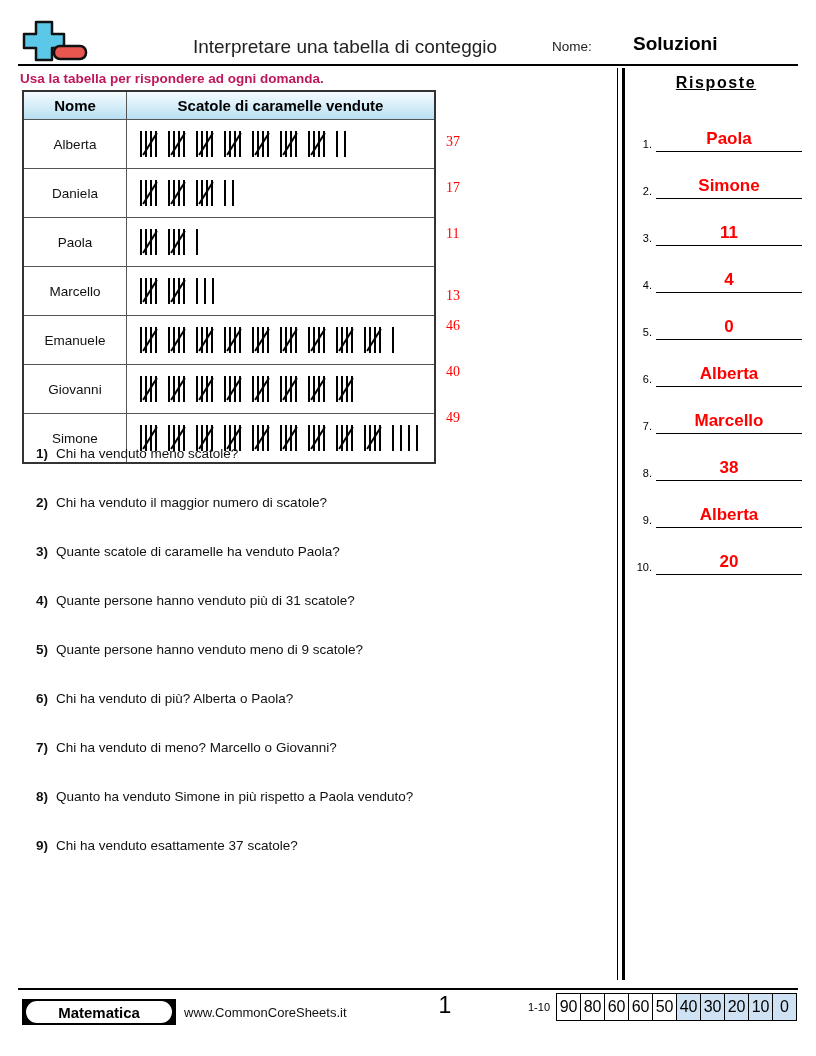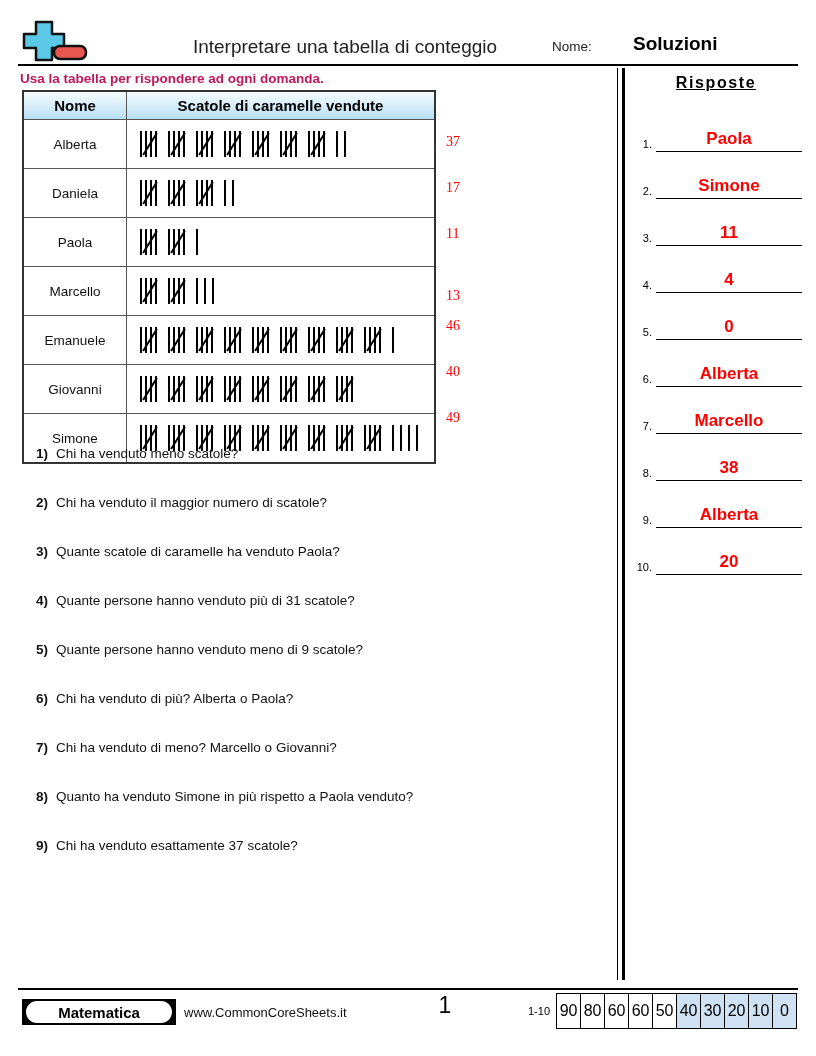--- a/index.html
+++ b/index.html
@@ -287,21 +287,21 @@
     font-size: 13px;
     color: #111;
   }
 
   
   #grade-scale {
     position: absolute;
     left: 528px; top: 993px;
     display: flex;
     align-items: stretch;
-    height: 36px;
+    height: 28px;
   }
   #grade-range {
     font-size: 11px;
     color: #000;
     display: flex;
     align-items: center;
     padding-right: 6px;
   }
   #grade-cells {
     display: flex;

